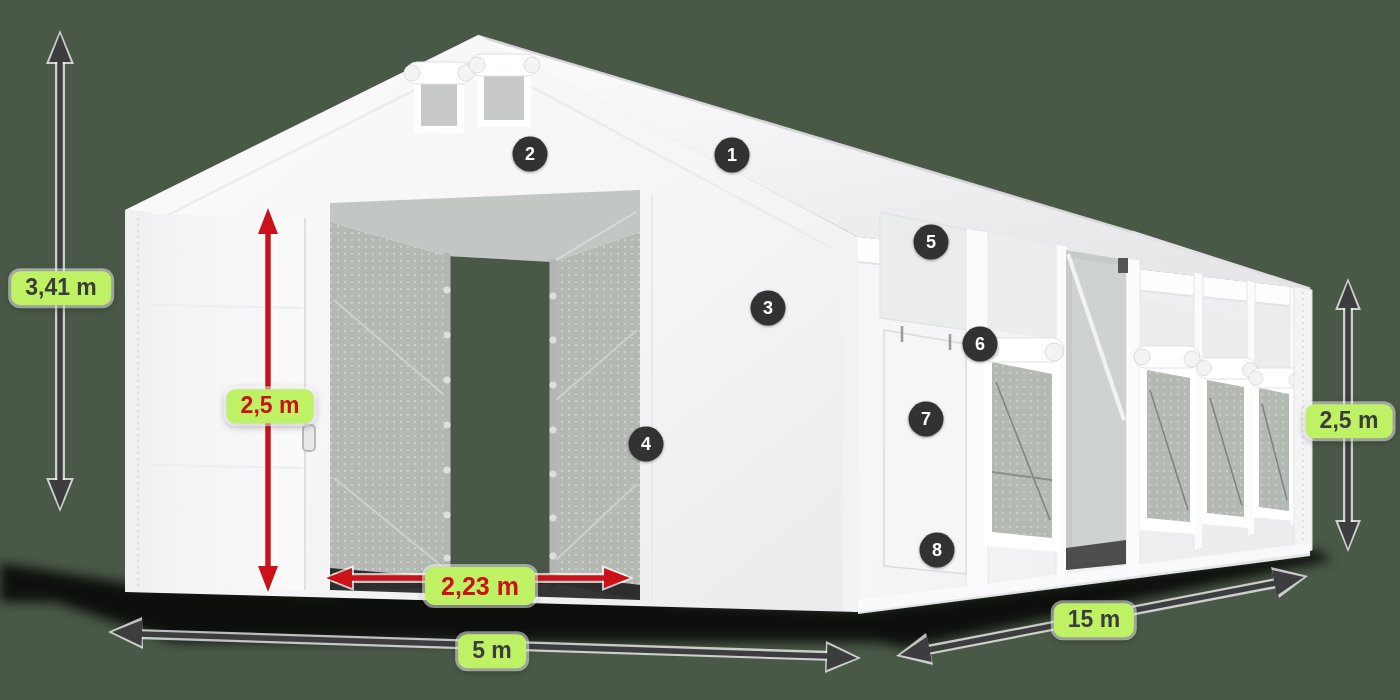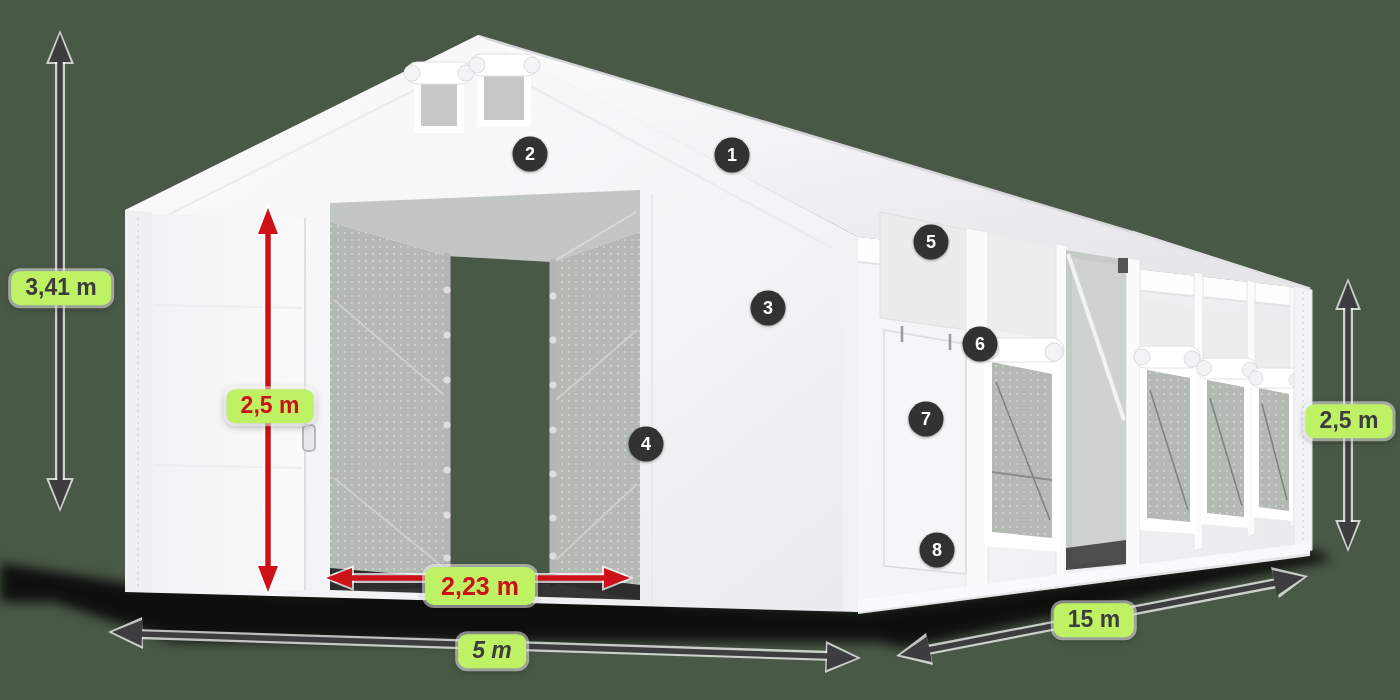--- a/index.html
+++ b/index.html
@@ -277,17 +277,17 @@
   <div class="badge" style="left:768px; top:308px;">3</div>
   <div class="badge" style="left:646px; top:444px;">4</div>
   <div class="badge" style="left:931px; top:242px;">5</div>
   <div class="badge" style="left:980px; top:344px;">6</div>
   <div class="badge" style="left:926px; top:419px;">7</div>
   <div class="badge" style="left:937px; top:550px;">8</div>
 
   <div class="dim-pill" style="left:61px; top:280px;">3,41 m</div>
   <div class="dim-pill dim-pill--red" style="left:270px; top:398px;">2,5 m</div>
   <div class="dim-pill dim-pill--red dim-pill--lg" style="left:480px; top:578px;">2,23 m</div>
-  <div class="dim-pill" style="left:492px; top:643px;font-style:italic;">5 m</div>
+  <div class="dim-pill" style="left:492px; top:643px;">5 m</div>
   <div class="dim-pill" style="left:1094px; top:612px;">15 m</div>
   <div class="dim-pill" style="left:1349px; top:413px;">2,5 m</div>
 
 </div>
 
 </body></html>

